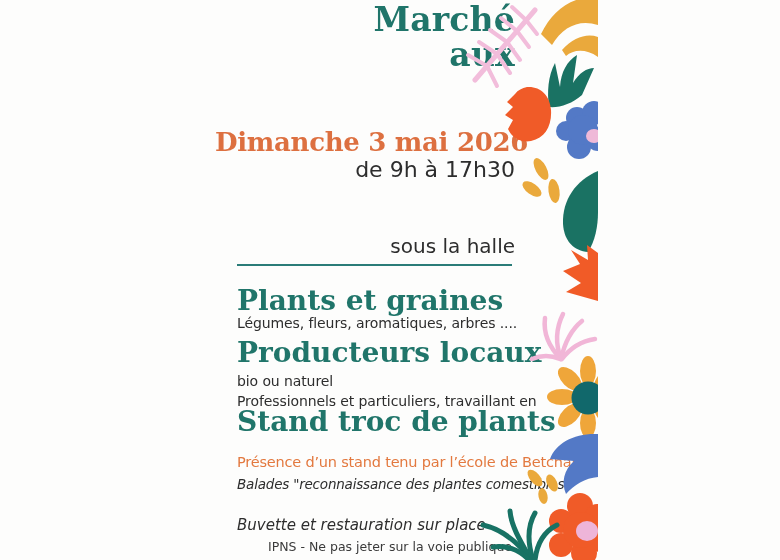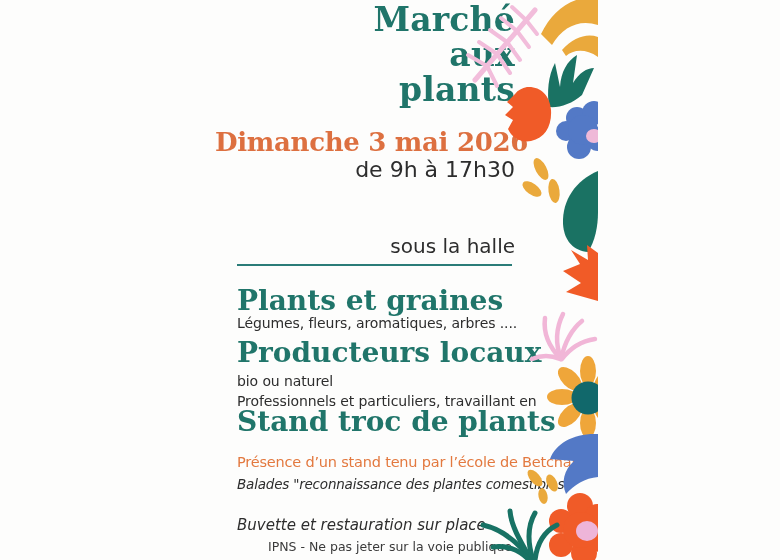--- a/index.html
+++ b/index.html
@@ -38,21 +38,20 @@
   .decor-svg { position:absolute; left:455px; top:0; }
 </style>
 </head>
 <body>
 
 <div class="canvas">
 
   <div class="abs center-block title slab teal">
     <div>Marché</div>
     <div>aux</div>
-    <div>plants</div>
   </div>
 
   <div class="abs center-block date slab">Dimanche 3 mai 2026</div>
   <div class="abs center-block hours dark">de 9h à 17h30</div>
   <div class="abs center-block venue dark">sous la halle</div>
 
   <div class="abs divider"></div>
 
   <div class="abs lefttext h1 sec-head slab teal">Plants et graines</div>
   <div class="abs lefttext h2 sec-head slab teal">Producteurs locaux</div>

